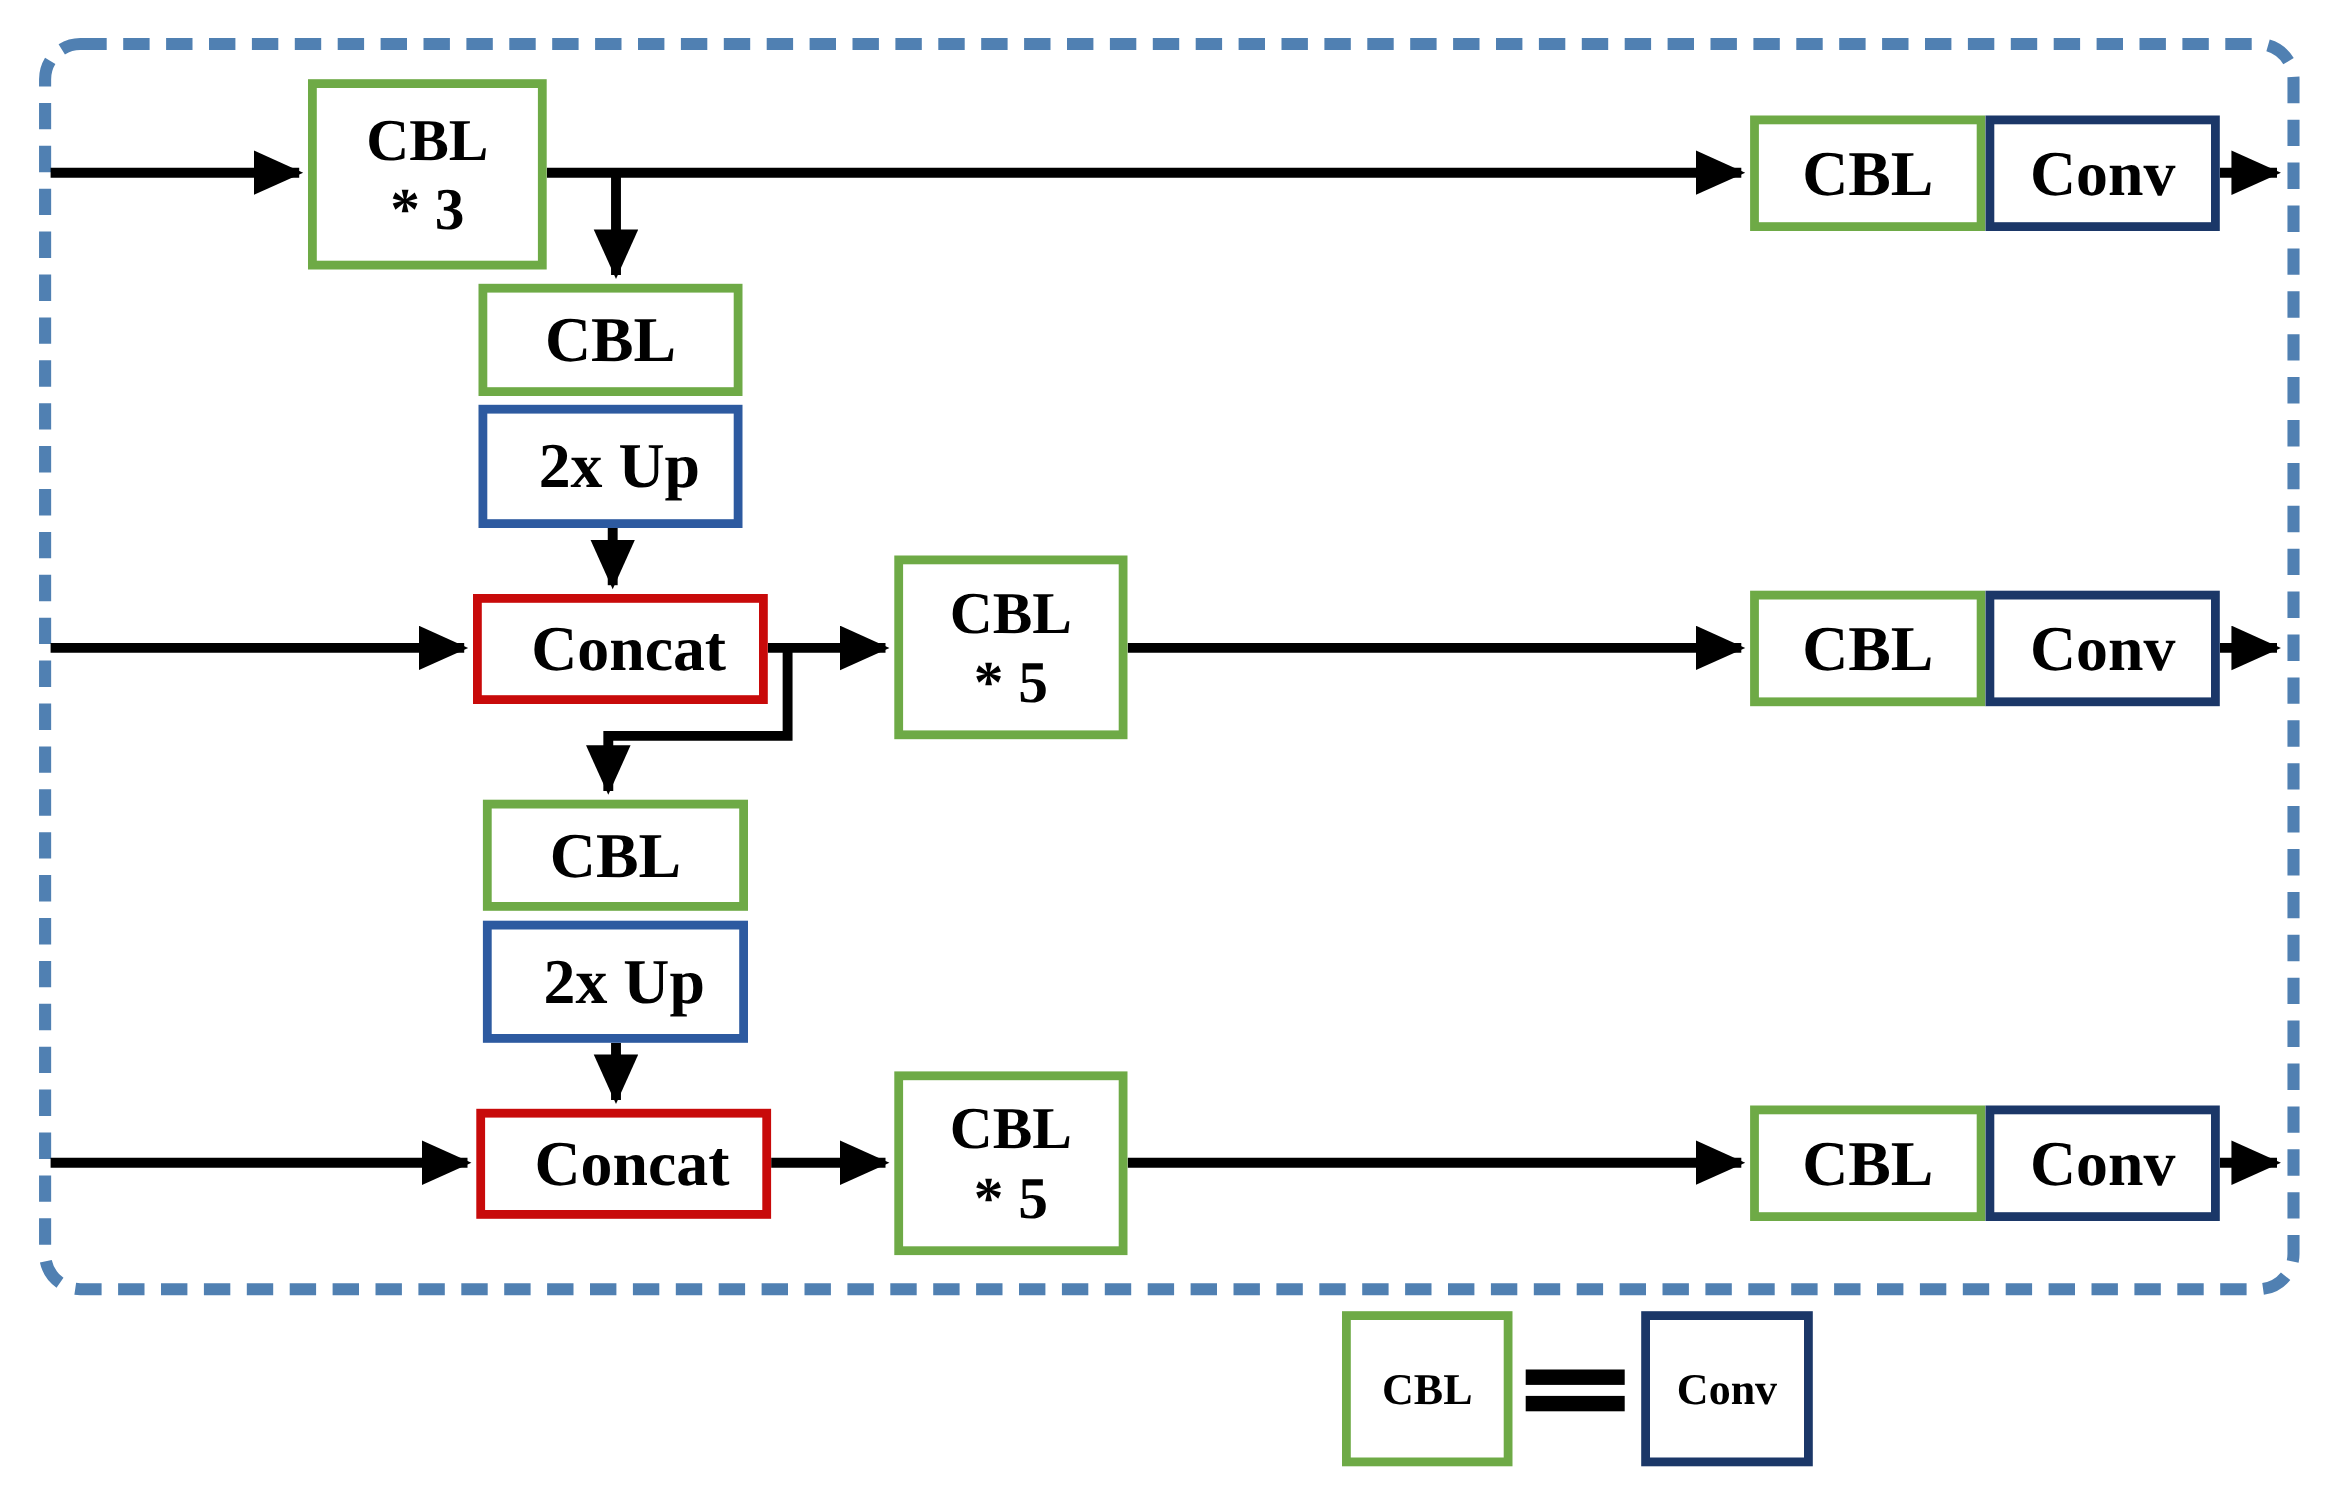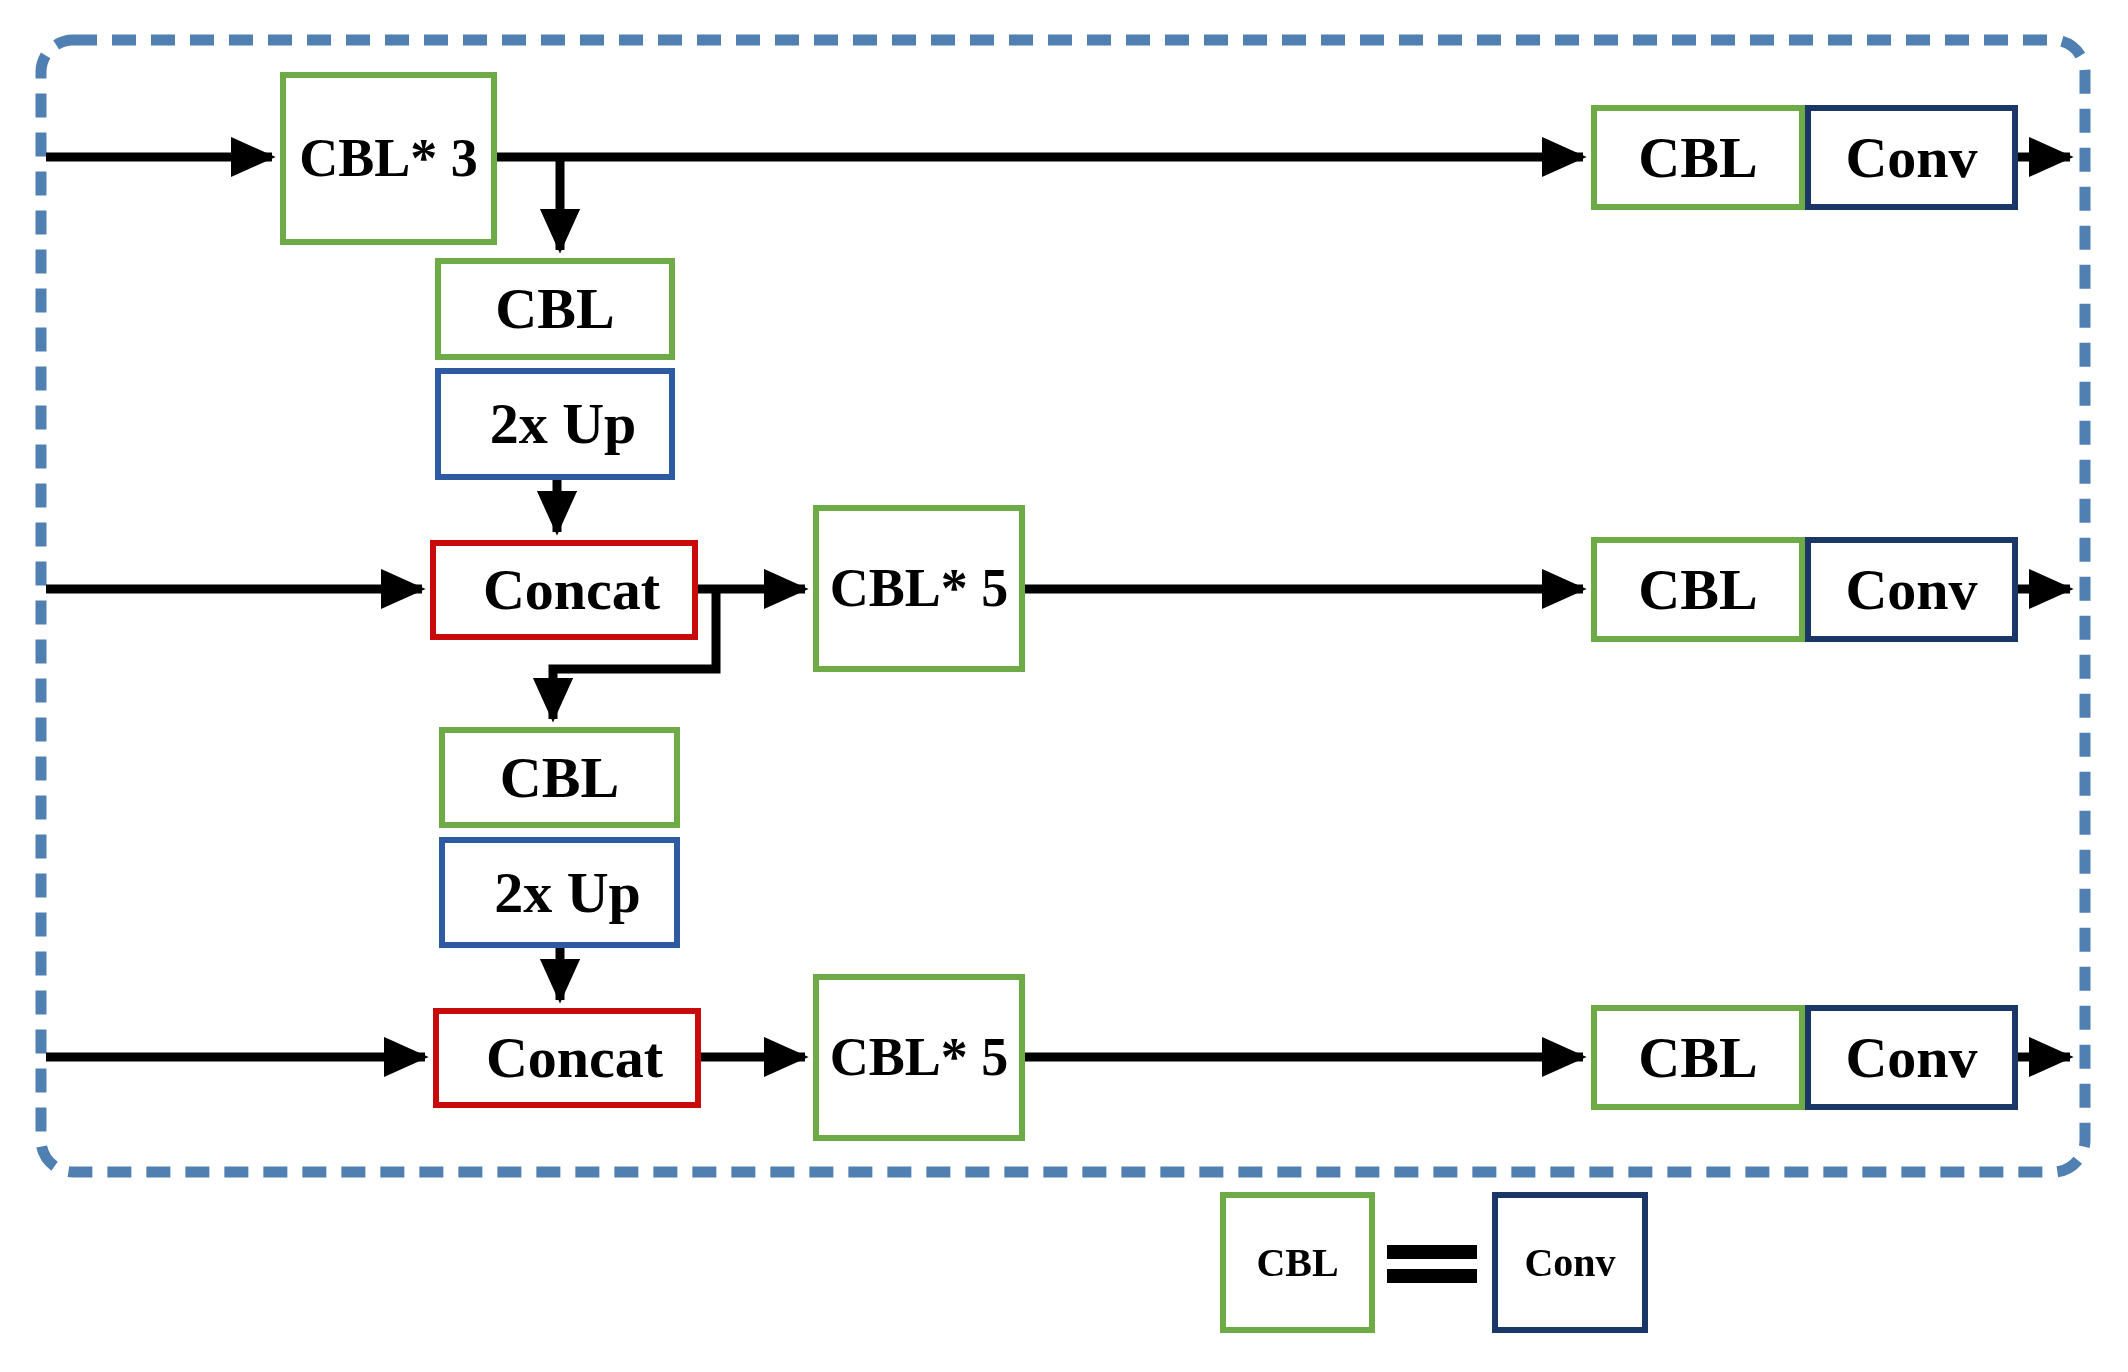--- a/index.html
+++ b/index.html
@@ -7,22 +7,22 @@
     position:relative;
     width:2128px;height:1372px;
     background:#ffffff;
     font-family:"Liberation Serif",serif;
     overflow:hidden;
   }
   svg.wires{position:absolute;left:0;top:0;width:2128px;height:1372px;}
   .boundary{fill:none;stroke:var(--boundary-dash,#5080b2);stroke-width:11;stroke-dasharray:24 15;}
   .conn{fill:none;stroke:var(--line,#000);stroke-width:9;}
   .node{
-    position:absolute;background:#fff;border:6px solid #15803d;box-sizing:border-box;
-    display:flex;align-items:center;justify-content:center;
+    position:absolute;background:#fff;border:8px solid #15803d;box-sizing:border-box;
+    display:flex;flex-direction:column;align-items:center;justify-content:center;
     font-weight:bold;color:#000;text-align:center;
   }
   .green{border-color:var(--cbl-border,#6eaa46);}
   .blue{border-color:var(--upsample-border,#2d5aa0);padding-left:16px;}
   .red{border-color:var(--concat-border,#c80a0a);padding-left:15px;}
   .navy{border-color:var(--conv-border,#1b3768);}
   .yellow{border-color:var(--batch-border,#ffd769);}
   .salmon{border-color:var(--leaky-border,#f0af87);}
   .f1{font-size:58px;line-height:1;}
   .f2{font-size:54px;line-height:1.16;}

